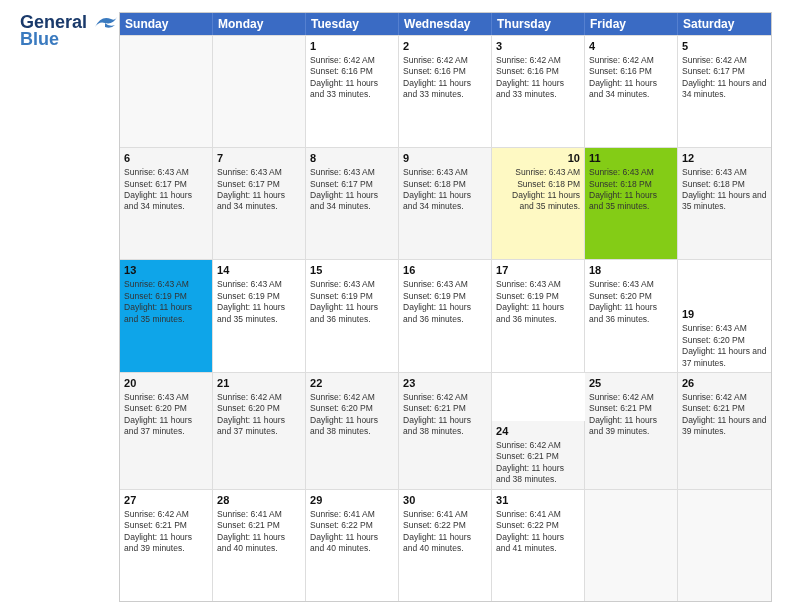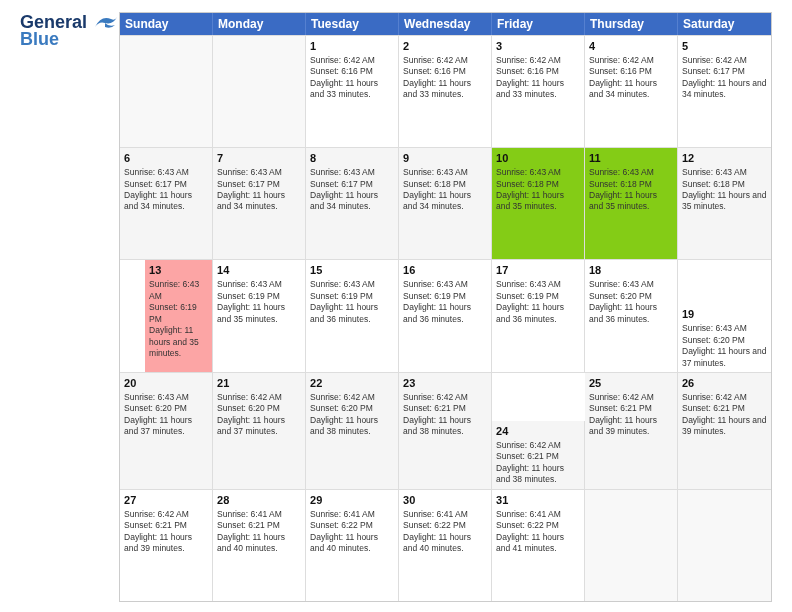--- a/index.html
+++ b/index.html
@@ -118,45 +118,45 @@
       <div class="subtitle"></div>
     </div>
   </div>
 
   <div class="calendar">
     <div class="cal-header">
     <div class="cal-header-cell">Sunday</div>
         <div class="cal-header-cell">Monday</div>
         <div class="cal-header-cell">Tuesday</div>
         <div class="cal-header-cell">Wednesday</div>
+        <div class="cal-header-cell">Thursday</div>
         <div class="cal-header-cell">Friday</div>
-        <div class="cal-header-cell">Thursday</div>
         <div class="cal-header-cell">Saturday</div>
       </div>
     <div class="cal-body">
     <div class="cal-row">
           <div class="cal-cell empty" style="background: rgb(248, 248, 248);"></div>
           <div class="cal-cell empty" style="background: rgb(248, 248, 248);"></div>
           <div class="cal-cell" style="background: rgb(255, 255, 255);"><span class="day-num">1</span><span>Sunrise: 6:42 AM</span><br><span>Sunset: 6:16 PM</span><br><span>Daylight: 11 hours and 33 minutes.</span></div>
           <div class="cal-cell" style="background: rgb(255, 255, 255);"><span class="day-num">2</span><span>Sunrise: 6:42 AM</span><br><span>Sunset: 6:16 PM</span><br><span>Daylight: 11 hours and 33 minutes.</span></div>
           <div class="cal-cell" style="background: rgb(255, 255, 255);"><span class="day-num">3</span><span>Sunrise: 6:42 AM</span><br><span>Sunset: 6:16 PM</span><br><span>Daylight: 11 hours and 33 minutes.</span></div>
           <div class="cal-cell" style="background: rgb(255, 255, 255);"><span class="day-num">4</span><span>Sunrise: 6:42 AM</span><br><span>Sunset: 6:16 PM</span><br><span>Daylight: 11 hours and 34 minutes.</span></div>
           <div class="cal-cell" style="background: rgb(255, 255, 255);"><span class="day-num">5</span><span>Sunrise: 6:42 AM</span><br><span>Sunset: 6:17 PM</span><br><span>Daylight: 11 hours and 34 minutes.</span></div>
         </div>
         <div class="cal-row">
           <div class="cal-cell" style="background: rgb(245, 245, 245);"><span class="day-num">6</span><span>Sunrise: 6:43 AM</span><br><span>Sunset: 6:17 PM</span><br><span>Daylight: 11 hours and 34 minutes.</span></div>
           <div class="cal-cell" style="background: rgb(245, 245, 245);"><span class="day-num">7</span><span>Sunrise: 6:43 AM</span><br><span>Sunset: 6:17 PM</span><br><span>Daylight: 11 hours and 34 minutes.</span></div>
           <div class="cal-cell" style="background: rgb(245, 245, 245);"><span class="day-num">8</span><span>Sunrise: 6:43 AM</span><br><span>Sunset: 6:17 PM</span><br><span>Daylight: 11 hours and 34 minutes.</span></div>
           <div class="cal-cell" style="background: rgb(245, 245, 245);"><span class="day-num">9</span><span>Sunrise: 6:43 AM</span><br><span>Sunset: 6:18 PM</span><br><span>Daylight: 11 hours and 34 minutes.</span></div>
-          <div class="cal-cell" style="background: #84cc16;"><span class="day-num">10</span><span>Sunrise: 6:43 AM</span><br><span>Sunset: 6:18 PM</span><br><span>Daylight: 11 hours and 35 minutes.</span></div>
+          <div class="cal-cell" style="background: #fef9c3; text-align: right;"><span class="day-num">10</span><span>Sunrise: 6:43 AM</span><br><span>Sunset: 6:18 PM</span><br><span>Daylight: 11 hours and 35 minutes.</span></div>
           <div class="cal-cell" style="background: #84cc16;"><span class="day-num">11</span><span>Sunrise: 6:43 AM</span><br><span>Sunset: 6:18 PM</span><br><span>Daylight: 11 hours and 35 minutes.</span></div>
           <div class="cal-cell" style="background: rgb(245, 245, 245);"><span class="day-num">12</span><span>Sunrise: 6:43 AM</span><br><span>Sunset: 6:18 PM</span><br><span>Daylight: 11 hours and 35 minutes.</span></div>
         </div>
         <div class="cal-row">
-          <div class="cal-cell" style="background: #fca5a5; margin-left: 25px;"><span class="day-num">13</span><span>Sunrise: 6:43 AM</span><br><span>Sunset: 6:19 PM</span><br><span>Daylight: 11 hours and 35 minutes.</span></div>
+          <div class="cal-cell" style="background: #0ea5e9;"><span class="day-num">13</span><span>Sunrise: 6:43 AM</span><br><span>Sunset: 6:19 PM</span><br><span>Daylight: 11 hours and 35 minutes.</span></div>
           <div class="cal-cell" style="background: rgb(255, 255, 255);"><span class="day-num">14</span><span>Sunrise: 6:43 AM</span><br><span>Sunset: 6:19 PM</span><br><span>Daylight: 11 hours and 35 minutes.</span></div>
           <div class="cal-cell" style="background: rgb(255, 255, 255);"><span class="day-num">15</span><span>Sunrise: 6:43 AM</span><br><span>Sunset: 6:19 PM</span><br><span>Daylight: 11 hours and 36 minutes.</span></div>
           <div class="cal-cell" style="background: rgb(255, 255, 255);"><span class="day-num">16</span><span>Sunrise: 6:43 AM</span><br><span>Sunset: 6:19 PM</span><br><span>Daylight: 11 hours and 36 minutes.</span></div>
           <div class="cal-cell" style="background: rgb(255, 255, 255);"><span class="day-num">17</span><span>Sunrise: 6:43 AM</span><br><span>Sunset: 6:19 PM</span><br><span>Daylight: 11 hours and 36 minutes.</span></div>
           <div class="cal-cell" style="background: rgb(255, 255, 255);"><span class="day-num">18</span><span>Sunrise: 6:43 AM</span><br><span>Sunset: 6:20 PM</span><br><span>Daylight: 11 hours and 36 minutes.</span></div>
           <div class="cal-cell" style="background: rgb(255, 255, 255); margin-top: 44px;"><span class="day-num">19</span><span>Sunrise: 6:43 AM</span><br><span>Sunset: 6:20 PM</span><br><span>Daylight: 11 hours and 37 minutes.</span></div>
         </div>
         <div class="cal-row">
           <div class="cal-cell" style="background: rgb(245, 245, 245);"><span class="day-num">20</span><span>Sunrise: 6:43 AM</span><br><span>Sunset: 6:20 PM</span><br><span>Daylight: 11 hours and 37 minutes.</span></div>
           <div class="cal-cell" style="background: rgb(245, 245, 245);"><span class="day-num">21</span><span>Sunrise: 6:42 AM</span><br><span>Sunset: 6:20 PM</span><br><span>Daylight: 11 hours and 37 minutes.</span></div>

